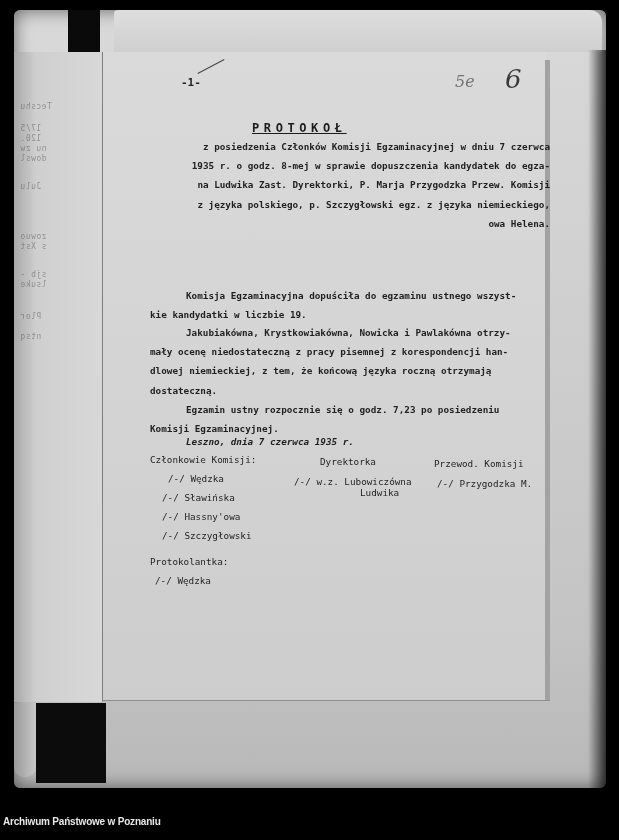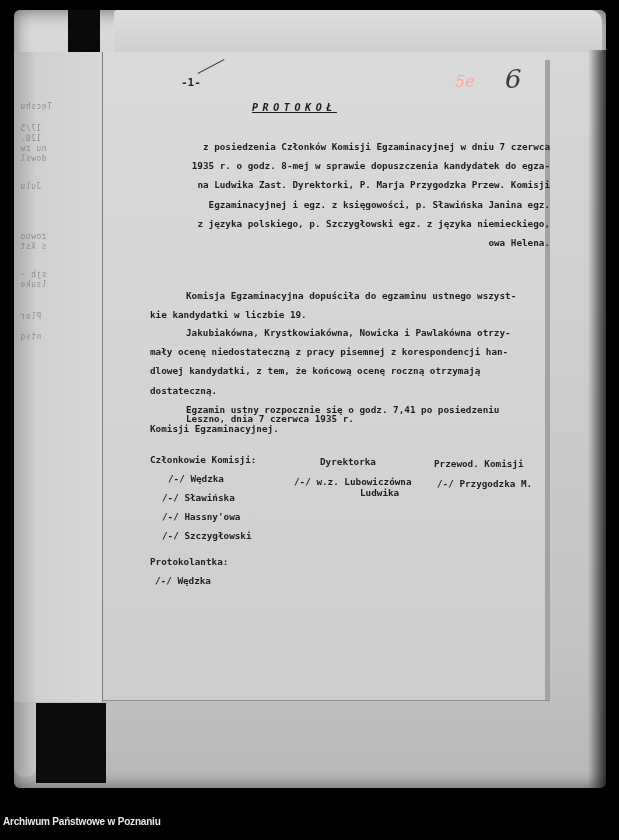--- a/index.html
+++ b/index.html
@@ -127,43 +127,42 @@
       top: 66px;
       width: 30px;
       height: 1px;
       background: #444;
       transform: rotate(-28deg);
     }
     .handwritten {
       position: absolute;
       font-family: "DejaVu Serif", "Liberation Serif", serif;
       font-style: italic;
-      color: #fca5a5;
+      color: #737373;
     }
     .hw-a {
       left: 455px;
       top: 72px;
       font-size: 16px;
     }
     .hw-b {
       left: 505px;
       top: 64px;
       font-size: 26px;
       color: #3a3a3a;
     }
     .title {
       position: absolute;
       left: 252px;
-      top: 102px;
-      font-size: 10px;
+      top: 121px;
+      font-size: 12px;
       font-weight: bold;
       letter-spacing: 4.6px;
       color: #1c1c1c;
       text-decoration: underline;
-      font-style: italic;
     }
     .body-text {
       position: absolute;
       left: 150px;
       width: 400px;
       font-size: 9.3px;
       font-weight: bold;
       color: #1f1f1f;
       line-height: 19.2px;
       white-space: nowrap;
@@ -171,21 +170,21 @@
     .line {
       display: block;
       height: 19.2px;
     }
     .indent {
       padding-left: 36px;
     }
     .sig {
       position: absolute;
       font-size: 9.3px;
-      font-weight: bold;
+      font-weight: normal;
       color: #1f1f1f;
       white-space: nowrap;
     }
     .caption {
       position: absolute;
       left: 3px;
       top: 816px;
       font-family: "Liberation Sans", "DejaVu Sans", sans-serif;
       font-size: 10px;
       font-weight: bold;
@@ -229,43 +228,42 @@
 <div class="page-number">-1-</div>
 <div class="handwritten hw-a">5e</div>
 <div class="handwritten hw-b">6</div>
 
 <div class="title">PROTOKOŁ</div>
 
 <div class="body-text" style="top:137px;text-align:right;">
   <span class="line">z posiedzenia Członków Komisji Egzaminacyjnej w dniu 7 czerwca</span>
   <span class="line">1935 r. o  godz. 8-mej w sprawie dopuszczenia kandydatek do egza-</span>
   <span class="line">na Ludwika Zast. Dyrektorki, P. Marja Przygodzka Przew. Komisji</span>
-  <span class="line">Egzaminacyjnej i egz. z księgowości, p. Sławińska Janina egz.</span>
   <span class="line">z języka polskiego, p. Szczygłowski egz. z języka niemieckiego,</span>
   <span class="line">owa Helena.</span>
 </div>
 
 <div class="body-text" style="top:286px;">
   <span class="line indent">Komisja Egzaminacyjna dopuściła do egzaminu ustnego wszyst-</span>
   <span class="line">kie kandydatki w liczbie 19.</span>
 </div>
 
 <div class="body-text" style="top:323px;">
   <span class="line indent">Jakubiakówna, Krystkowiakówna, Nowicka i Pawlakówna otrzy-</span>
   <span class="line">mały ocenę niedostateczną z pracy pisemnej z korespondencji han-</span>
-  <span class="line">dlowej kandydatki, z tem, że końcową ocenę roczną otrzymają</span>
+  <span class="line">dlowej niemieckiej, z tem, że końcową języka roczną otrzymają</span>
   <span class="line">dostateczną.</span>
 </div>
 
 <div class="body-text" style="top:400px;">
-  <span class="line indent">Egzamin ustny rozpocznie się o godz. 7,41 po posiedzeniu</span>
+  <span class="line indent">Egzamin ustny rozpocznie się o godz. 7,23 po posiedzeniu</span>
   <span class="line">Komisji Egzaminacyjnej.</span>
 </div>
 
-<div class="body-text" style="top:409px;">
+<div class="body-text" style="top:432px;font-style:italic;">
   <span class="line indent">Leszno, dnia 7 czerwca 1935 r.</span>
 </div>
 
 <div class="sig" style="left:150px; top:454px;">Członkowie Komisji:</div>
 <div class="sig" style="left:168px; top:473px;">/-/ Wędzka</div>
 <div class="sig" style="left:162px; top:492px;">/-/ Sławińska</div>
 <div class="sig" style="left:162px; top:511px;">/-/ Hassny'owa</div>
 <div class="sig" style="left:162px; top:530px;">/-/ Szczygłowski</div>
 
 <div class="sig" style="left:320px; top:456px;">Dyrektorka</div>

